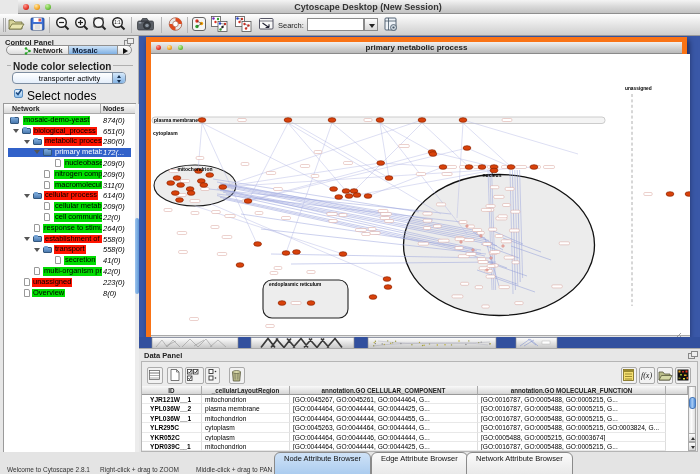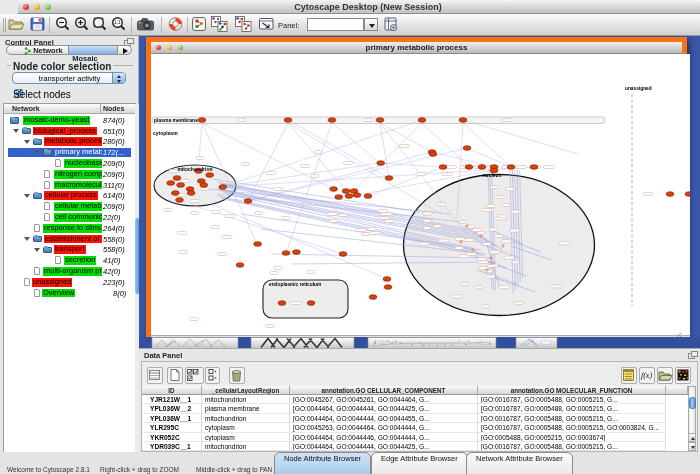--- a/index.html
+++ b/index.html
@@ -144,21 +144,21 @@
 <path d="M3.5 7 L10 11.5 M10 11.5 L10 8.2 M10 11.5 L6.6 11.5" stroke="#223" stroke-width="1.1" fill="none"></path>
       </g>
 <g transform="translate(384,0)">
         <rect x="1" y="2" width="11" height="12" rx="1" fill="#eef3f8" stroke="#456" stroke-width="0.9"></rect>
 <line x1="1" y1="5" x2="12" y2="5" stroke="#456" stroke-width="0.8"></line>
 <line x1="4.5" y1="2" x2="4.5" y2="14" stroke="#456" stroke-width="0.8"></line>
 <circle cx="9.5" cy="11.5" r="3" fill="#cdd6de" stroke="#456" stroke-width="0.8"></circle>
 <circle cx="9.5" cy="11.5" r="1.1" fill="#456"></circle>
       </g>
     </svg>
-  <div class="abs" style="left:278px;top:6.5px;font-size:7.5px;color:#222;">Panel:</div>
+  <div class="abs" style="left:278px;top:6.5px;font-size:7.5px;color:#222;">Search:</div>
   <div class="abs" style="left:307px;top:4px;width:57px;height:13px;background:#fff;border:1px solid #8a8a8a;"></div>
   <div class="abs" style="left:364px;top:4px;width:14px;height:13px;background:linear-gradient(#fdfdfd,#d8d8d8);border:1px solid #8a8a8a;">
      <div style="position:absolute;left:3.5px;top:5px;width:0;height:0;border-left:3px solid transparent;border-right:3px solid transparent;border-top:4px solid #222;"></div>
   </div>
 </div>
 
 <div id="cpanel">
   <h2>Control Panel</h2>
   <svg class="abs" style="left:124px;top:2px" width="10" height="8" viewBox="0 0 10 8">
     <rect x="0.5" y="2.5" width="6" height="5" fill="none" stroke="#888" stroke-width="1"></rect>
@@ -166,38 +166,38 @@
   </svg>
   <div class="abs" style="left:6px;top:9px;width:126px;height:10px;border:1px solid #909090;border-radius:5px;background:linear-gradient(#ffffff,#dcdcdc);">
     <div class="abs" style="left:61px;top:0;width:50px;height:8px;background:linear-gradient(#cde3f8,#7fb0e4);border-left:1px solid #909090;border-right:1px solid #909090;"></div>
     <svg class="abs" style="left:17px;top:1px" width="8" height="8" viewBox="0 0 8 8">
       <circle cx="2" cy="1.5" r="1.3" fill="#2aa52a"></circle>
         <circle cx="5.5" cy="4" r="1.3" fill="#2aa52a"></circle>
         <circle cx="2" cy="6.5" r="1.3" fill="#2aa52a"></circle>
       <path d="M2 1.5 L5.5 4 L2 6.5" stroke="#2aa52a" stroke-width="0.7" fill="none"></path>
     </svg>
     <div class="abs" style="left:23px;top:0px;width:36px;text-align:center;font-size:7.5px;font-weight:bold;color:#222;line-height:9px;">Network</div>
-    <div class="abs" style="left:61px;top:8px;width:34px;text-align:center;font-size:7.5px;font-weight:bold;color:#10203a;line-height:9px;">Mosaic</div>
+    <div class="abs" style="left:61px;top:0px;width:34px;text-align:center;font-size:7.5px;font-weight:bold;color:#10203a;line-height:9px;">Mosaic</div>
     <div class="abs" style="left:116px;top:2px;width:0;height:0;border-top:3px solid transparent;border-bottom:3px solid transparent;border-left:5px solid #111;"></div>
   </div>
   <div class="abs" style="left:7px;top:29px;width:126px;height:1px;background:#b0b0b0;"></div>
   <div class="abs" style="left:11px;top:25px;background:#e7e7e7;padding:0 2px;font-size:10px;font-weight:bold;color:#222;">Node color selection</div>
   <div class="abs" style="left:12px;top:36px;width:114px;height:12px;border:1px solid #7d8da0;border-radius:4px;background:linear-gradient(#ffffff,#e4eefa);overflow:hidden;">
     <div class="abs" style="left:0;top:0;width:113px;text-align:center;font-size:7.5px;color:#000;line-height:11px;">transporter activity</div>
     <div class="abs" style="right:0;top:0;width:13px;height:12px;background:linear-gradient(#d6e9fb,#74a9e0);border-left:1px solid #7d8da0;">
       <div style="position:absolute;left:3.5px;top:2px;width:0;height:0;border-left:2.6px solid transparent;border-right:2.6px solid transparent;border-bottom:3px solid #16304f;"></div>
       <div style="position:absolute;left:3.5px;top:6.5px;width:0;height:0;border-left:2.6px solid transparent;border-right:2.6px solid transparent;border-top:3px solid #16304f;"></div>
     </div>
   </div>
   <div class="abs" style="left:14px;top:53px;width:9px;height:9px;border:1px solid #5b8ec1;border-radius:2px;background:linear-gradient(#eaf4fe,#8fc1ee);">
     <svg width="9" height="9" viewBox="0 0 9 9" style="position:absolute;left:-1px;top:-2px;">
         <path d="M2 4.5 L4 6.5 L7.5 1.5" stroke="#1c4a80" stroke-width="1.6" fill="none"></path>
       </svg>
   </div>
-  <div class="abs" style="left:13px;top:53px;font-size:10px;color:#000;">Select nodes</div>
+  <div class="abs" style="left:27px;top:53px;font-size:12px;color:#000;">Select nodes</div>
 
   <div id="tree">
     <div id="treehead">
         <span style="position:absolute;left:8px;top:1px;">Network</span>
         <span style="position:absolute;left:99px;top:1px;">Nodes</span>
       <div style="position:absolute;left:96px;top:0;width:1px;height:10px;background:#aaa;"></div>
       </div>
     <div class="trow" style="top:11.0px;">
         <div class="fold" style="left:6px;"></div>
         <div class="tlab gbg" style="left:19px;max-width:79px;overflow:hidden;">mosaic-demo-yeast</div>
@@ -278,21 +278,21 @@
 <div class="trow" style="top:162.2px;">
         <div class="file" style="left:30px;"></div>
         <div class="tlab gbg" style="left:39px;max-width:59px;overflow:hidden;">multi-organism pro</div>
         <div class="tnum">42(0)</div>
       </div>
 <div class="trow" style="top:173.0px;">
         <div class="file" style="left:20px;"></div>
         <div class="tlab rbg" style="left:28px;max-width:70px;overflow:hidden;">unassigned</div>
         <div class="tnum">223(0)</div>
       </div>
-<div class="trow" style="top:183.8px;margin-left:10px;">
+<div class="trow" style="top:183.8px;">
         <div class="file" style="left:20px;"></div>
         <div class="tlab gbg" style="left:28px;max-width:70px;overflow:hidden;">Overview</div>
         <div class="tnum">8(0)</div>
       </div>
   </div>
   <div class="abs" style="left:134.5px;top:68px;width:4.5px;height:348px;background:#ececec;"></div>
   <div class="abs" style="left:134.5px;top:182px;width:4px;height:76px;background:linear-gradient(90deg,#9fc6ef,#5e97d6);border-radius:2px;"></div>
 </div>
 
 <div id="mdi">

